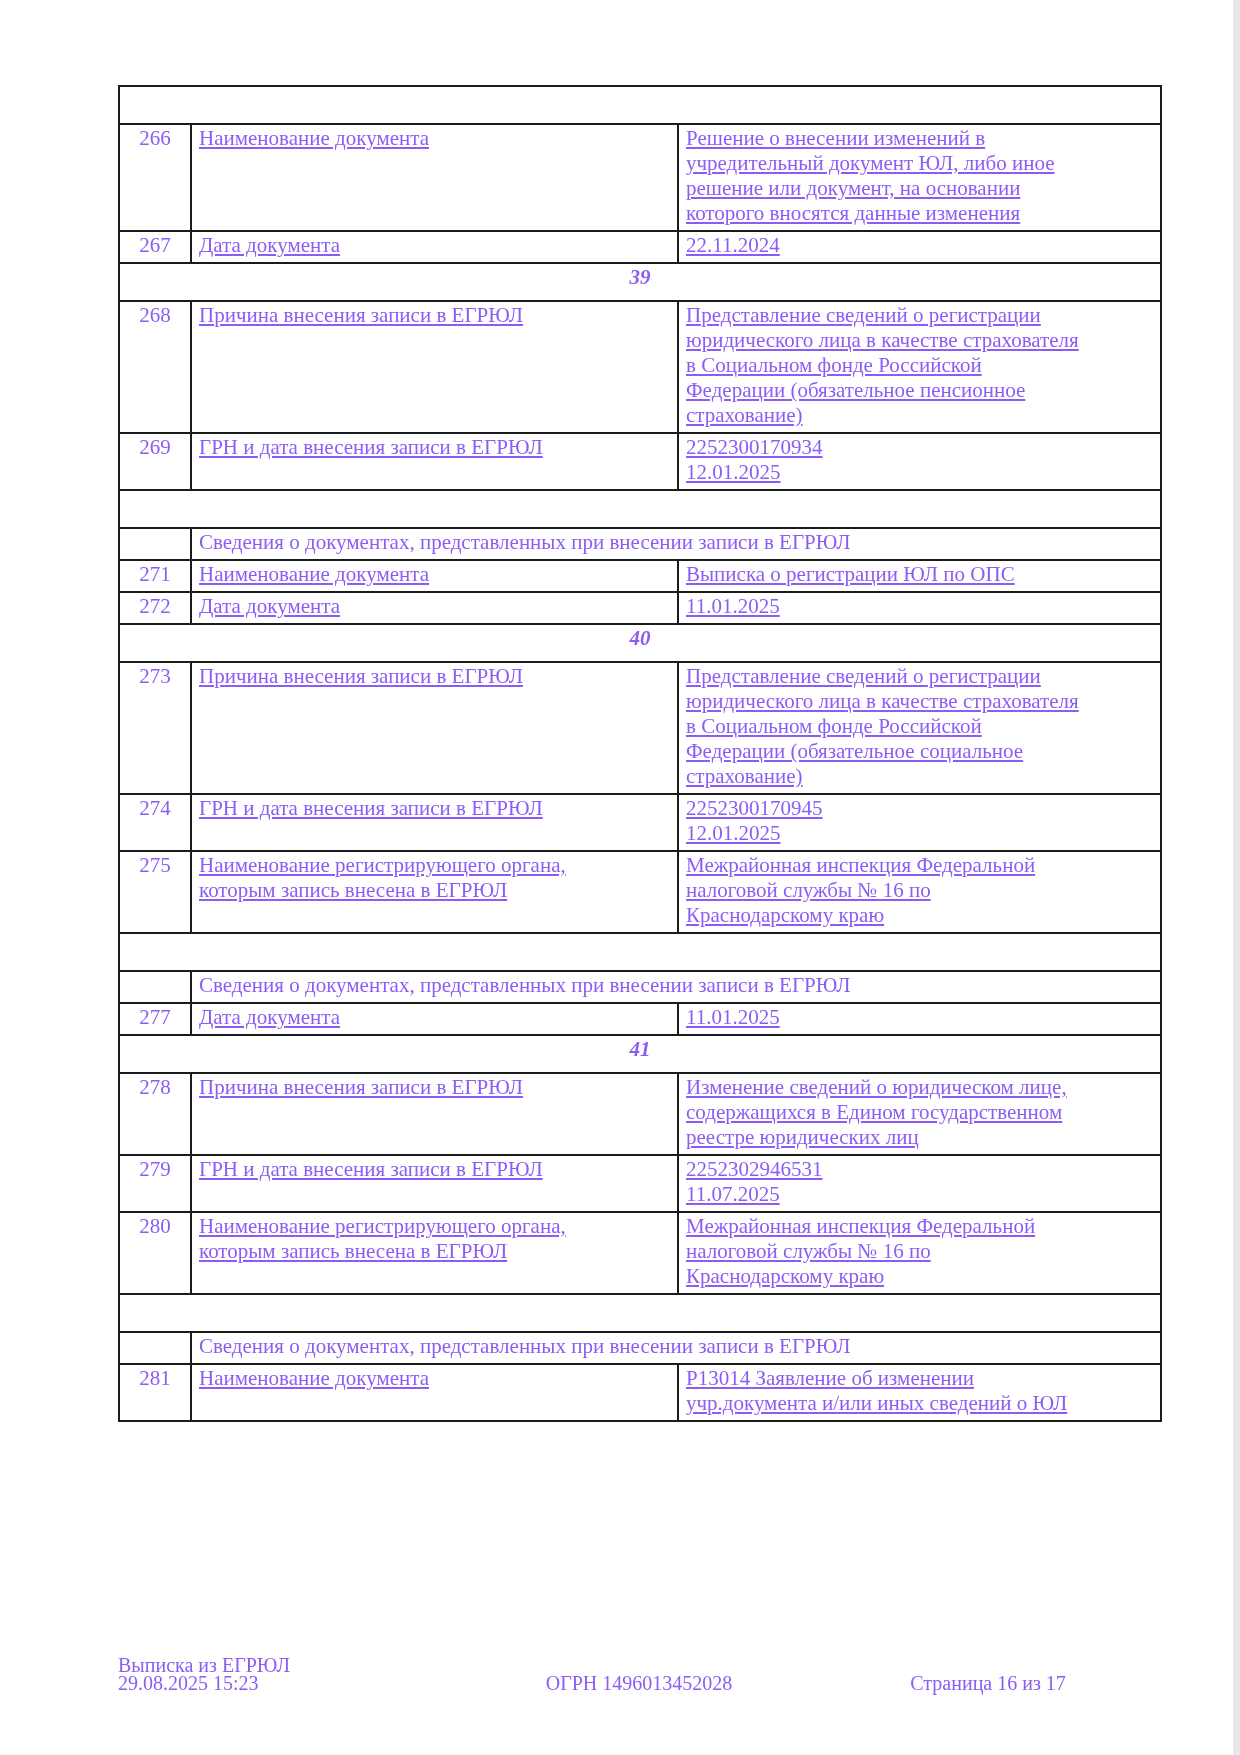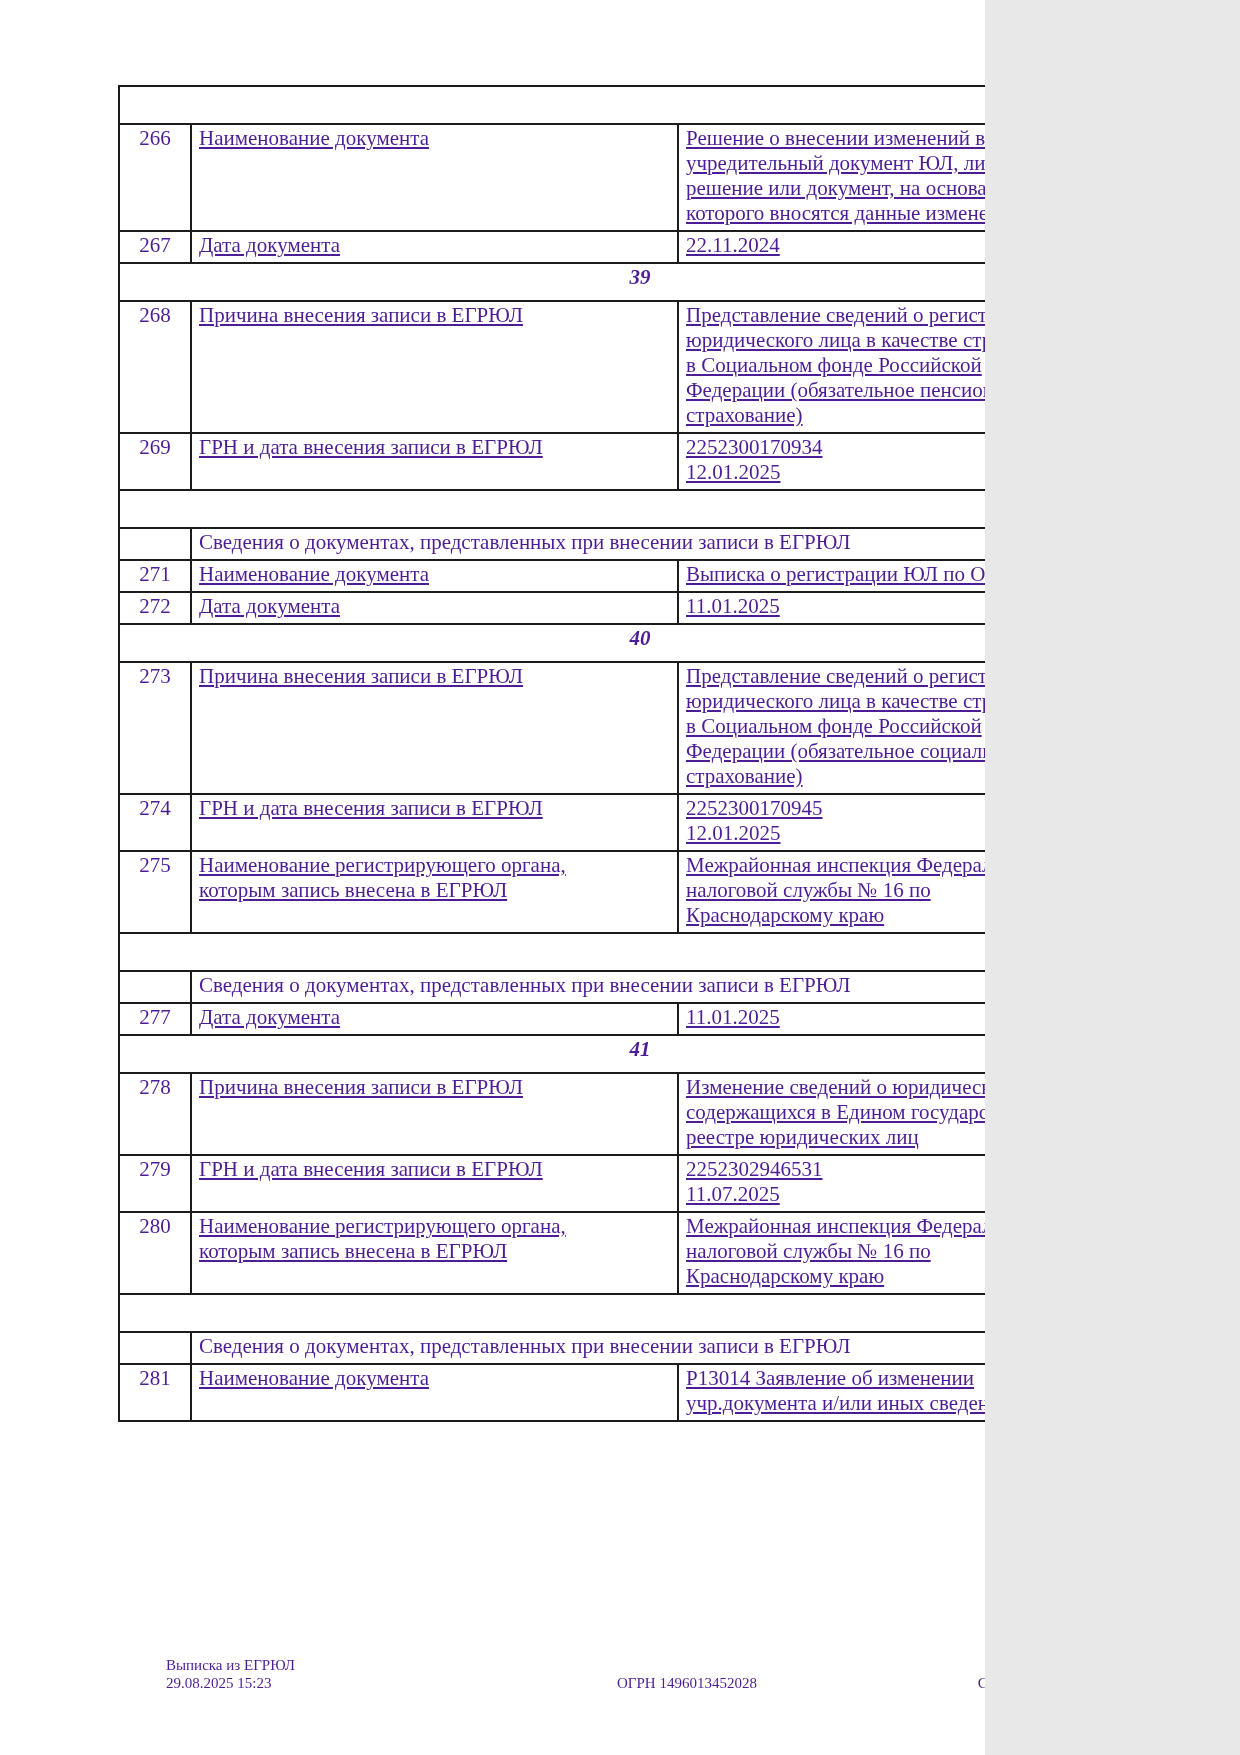--- a/index.html
+++ b/index.html
@@ -1,22 +1,22 @@
 <!DOCTYPE html>
 <html lang="ru"><head>
 <meta charset="utf-8">
 <style>
   html, body { margin: 0; padding: 0; background: #e8e8e8; }
   .page {
     position: relative;
-    width: 985px;
+    width: 1233px;
     height: 1755px;
     background: #ffffff;
     font-family: "Liberation Serif", "DejaVu Serif", serif;
-    color: #4c1d95;
+    color: #8b5cf6;
     overflow: hidden;
   }
   table.egrul-table {
     position: absolute;
     left: 118px;
     top: 85px;
     width: 1042px;
     border-collapse: collapse;
     table-layout: fixed;
   }
@@ -43,23 +43,22 @@
   }
   tr.r-empty td, tr.r-spacer td { height: 31px; }
   .footer {
     position: absolute;
     left: 118px;
     top: 1656px;
     width: 1042px;
     display: flex;
     justify-content: space-between;
     align-items: flex-end;
-    font-size: 15px;
+    font-size: 20px;
     line-height: 18px;
-    margin-left: 48px;
   }
   .footer-left  { width: 33%; text-align: left; }
   .footer-center{ width: 34%; text-align: center; }
   .footer-right { width: 33%; text-align: center; }
 </style>
 </head>
 <body>
 
 <div class="page">
 

